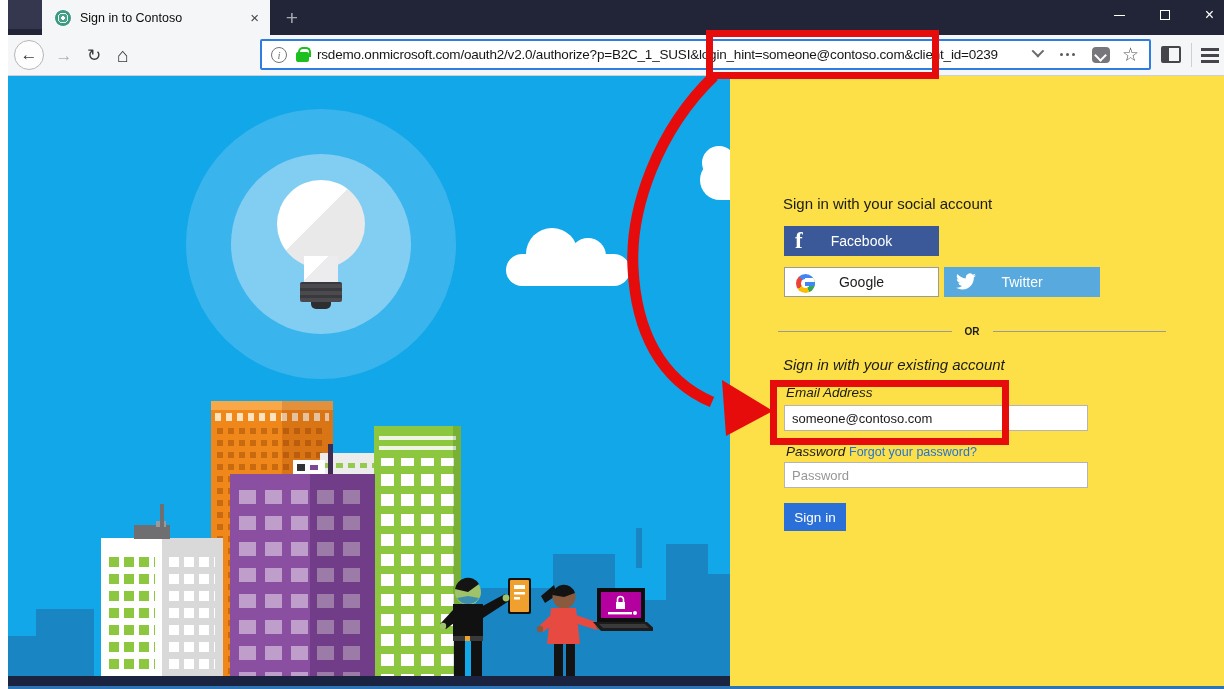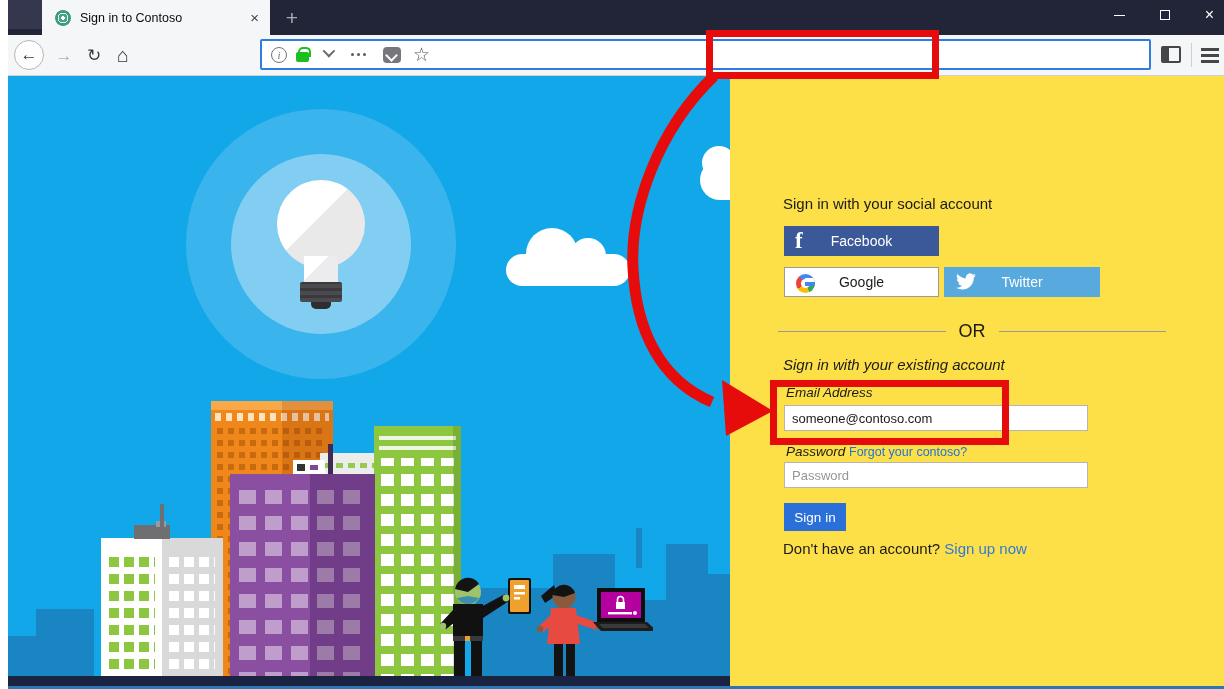--- a/index.html
+++ b/index.html
@@ -125,21 +125,21 @@
   .ms-grid i { background:#fff; }
   .sbtn-gg { left:54px; top:191px; width:155px; background:#fff; border:1px solid #9b9b9b; color:#1b1b1b; }
   .g-logo { width:19px; height:19px; border-radius:50%; position:relative; overflow:hidden;
     background:conic-gradient(from -45deg,#4285f4 0 90deg,#34a853 90deg 200deg,#fbbc05 200deg 280deg,#ea4335 280deg 360deg); }
   .g-logo::before { content:""; position:absolute; left:5px; top:5px; width:9px; height:9px; border-radius:50%; background:#fff; }
   .g-logo::after { content:""; position:absolute; left:9px; top:8px; width:10px; height:4px; background:#4285f4; box-shadow:0 -4px 0 #fff; }
   .sbtn-tw { left:214px; top:191px; width:156px; background:#57a9de; color:#fff; }
 
   .divider { position:absolute; left:48px; top:247px; width:388px; height:16px; display:flex; align-items:center; }
   .divider .line { flex:1; height:1px; background:#9a9a9a; }
-  .divider .or { margin:0 13px; font-size:18px; font-weight:normal; color:#1b1b1b; }
+  .divider .or { margin:0 13px; font-size:10px; font-weight:bold; color:#1b1b1b; }
 
   .fldlabel { position:absolute; left:56px; font-size:13.5px; color:#1b1b1b;font-style:italic; }
   .l-email { top:309px; }
   .l-pass { top:368px; }
   .forgot { position:absolute; left:119px; top:369px; font-size:12.5px; color:#2372d8; text-decoration:none; }
   .txtinput { position:absolute; left:54px; width:304px; height:26px; border:1px solid #b5b5b5; font-size:13px; color:#1a1a1a; padding:0 7px; font-family:"Liberation Sans",sans-serif; outline:none; }
   .txtinput::placeholder { color:#969696; }
   .i-email { top:329px; }
   .i-pass { top:386px; }
   .signin { position:absolute; left:54px; top:427px; width:62px; height:28px; background:#2a70d8; color:#fff; border:none; font-size:13.5px; font-family:"Liberation Sans",sans-serif; cursor:pointer; }
@@ -179,20 +179,21 @@
   </div>
 
   <div class="toolbar">
     <div class="navbtn back">←</div>
     <div class="navbtn fwd">→</div>
     <div class="navbtn reload">↻</div>
     <div class="navbtn home">⌂</div>
     <div class="urlbar">
       <span class="info-ic">i</span>
       <span class="lock-ic"></span>
+      <span class="url"><span>rsdemo.onmicrosoft.com/oauth2/v2.0/authorize?p=B2C_1_SUSI</span><span>&amp;login_hint=someone@contoso.com</span><span>&amp;client_id=0239</span></span>
       <span class="chev"></span>
       <span class="dots">
           <i></i>
           <i></i>
           <i></i>
         </span>
       <span class="pocket"></span>
       <span class="star">☆</span>
     </div>
     <div class="tb-divider"></div>
@@ -338,29 +339,25 @@
         <span class="or">OR</span>
         <span class="line"></span>
       </div>
 
       <div class="heading h-existing">Sign in with your existing account</div>
 
       <div class="fldlabel l-email">Email Address</div>
       <input class="txtinput i-email" type="text" value="someone@contoso.com" style="">
 
       <div class="fldlabel l-pass">Password</div>
-      <a class="forgot" href="#">Forgot your contoso?</a>
+      <a class="forgot" href="#">Forgot your password?</a>
       <input class="txtinput i-pass" type="password" placeholder="Password" style="">
 
       <button class="signin">Sign in</button>
 
-      <div class="signup">
-        <span>Don't have an account?</span>
-        <a href="#">Sign up now</a>
-      </div>
     </div>
   </div>
 
   <div class="hl hl1"></div>
   <div class="hl hl2"></div>
   <svg class="arrow-svg" viewBox="0 0 1224 689">
     <path d="M 706 76 C 650 130, 622 208, 625 268 C 628 330, 652 380, 704 402" stroke="#e60c0c" stroke-width="11" fill="none"></path>
     <polygon points="714,380 765,411 718,436" fill="#e60c0c"></polygon>
   </svg>
 

